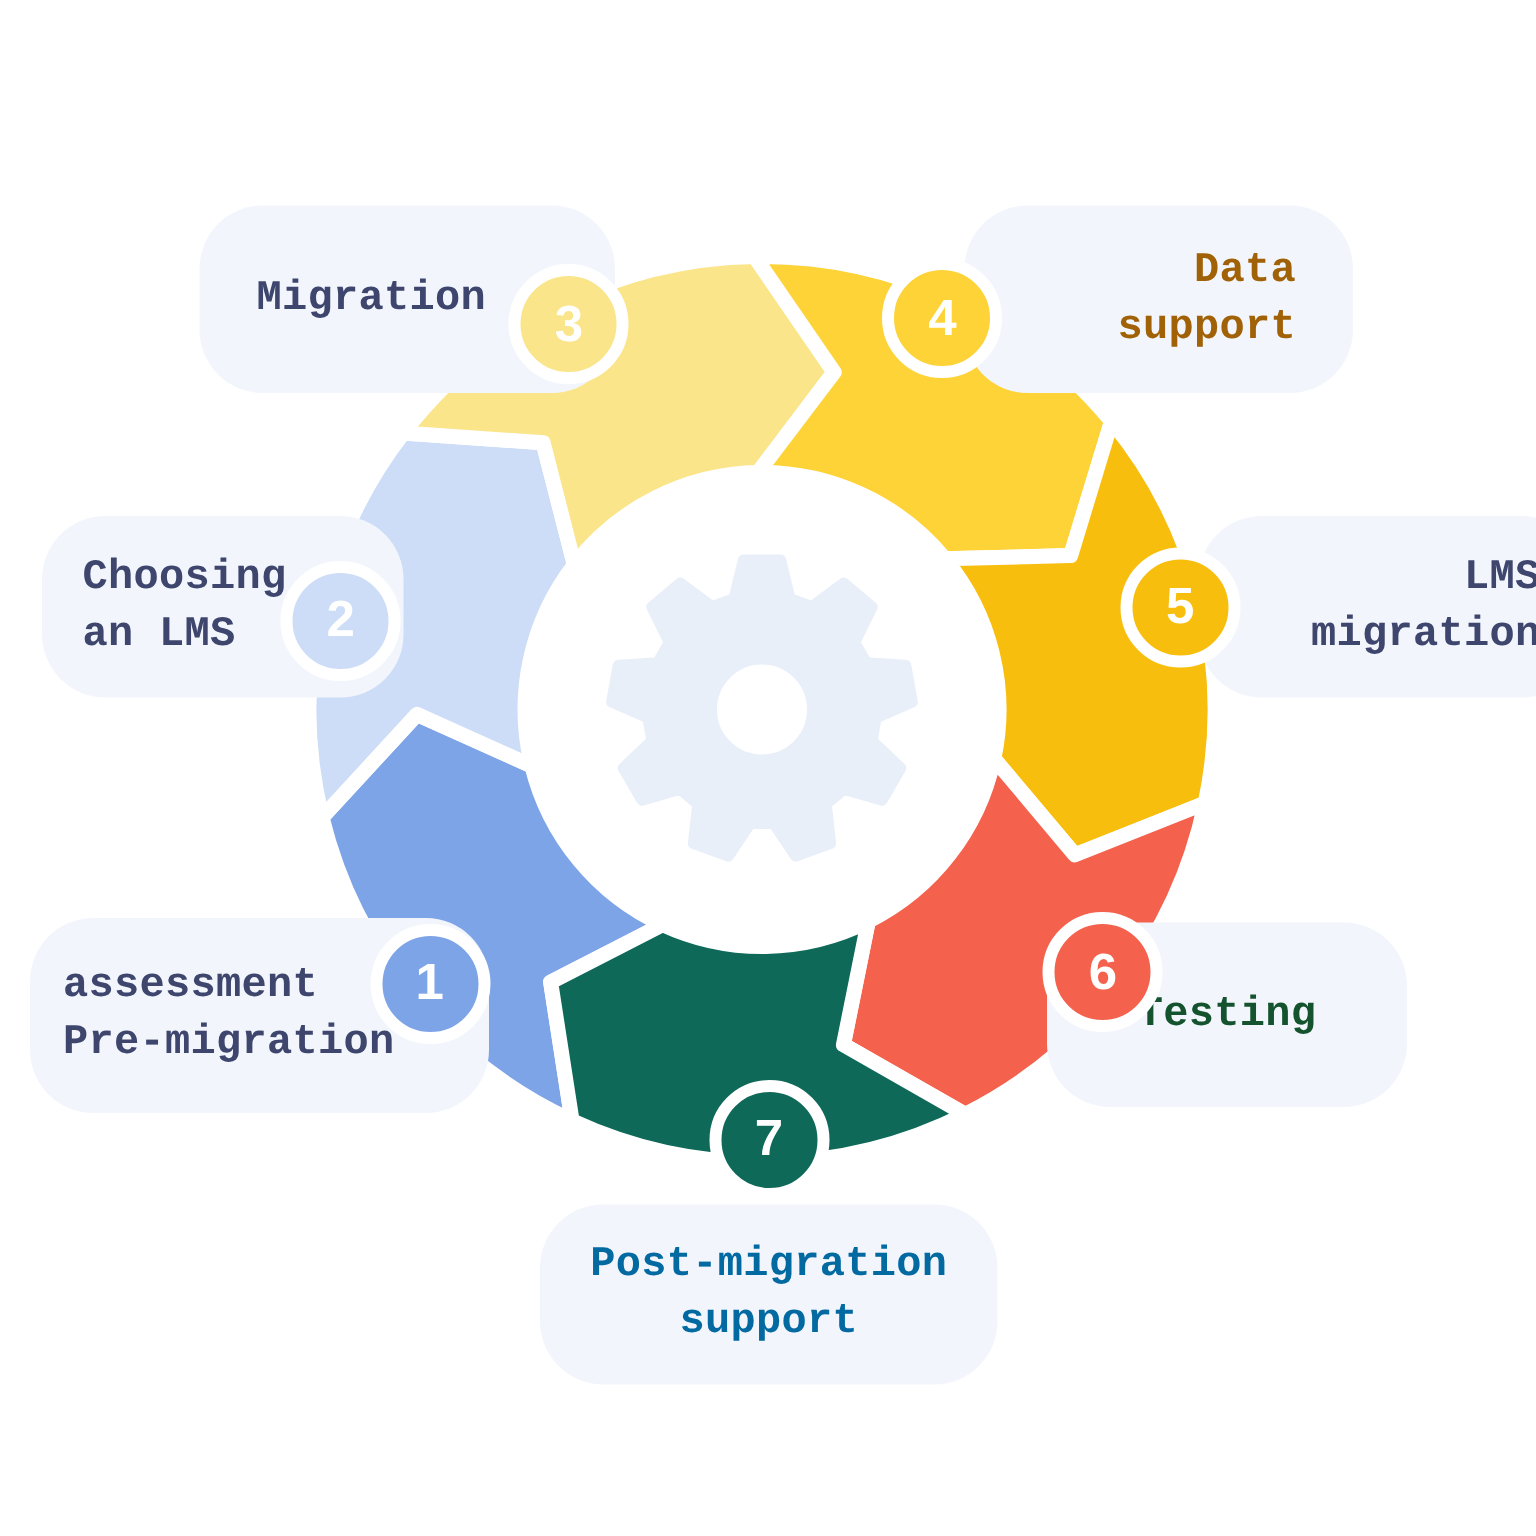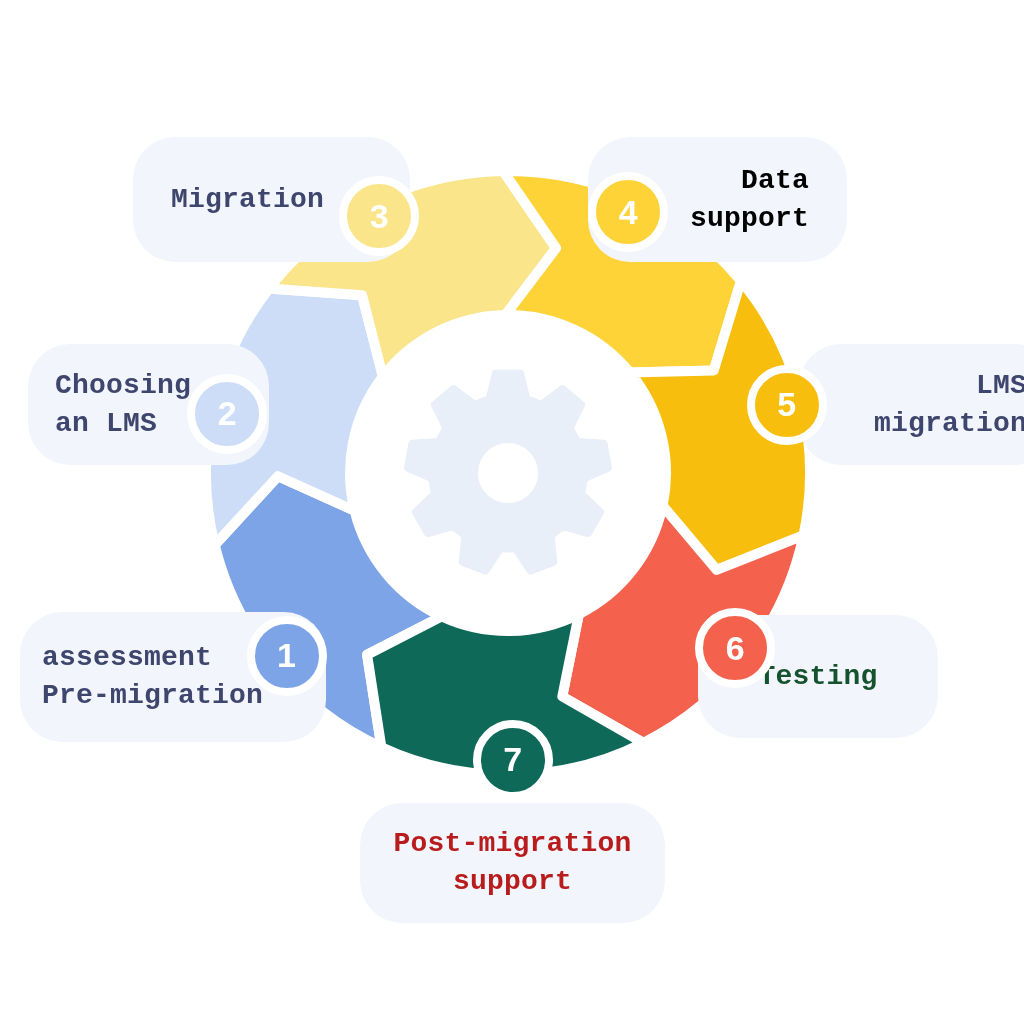--- a/index.html
+++ b/index.html
@@ -60,32 +60,32 @@
         <div>assessment</div>
         <div>Pre-migration</div>
       </div>
       <div class="pill left" style="left: 28px; top: 344px; width: 241px; height: 121px; background: rgb(242, 246, 252); color: rgb(62, 70, 110); padding-left: 27px; box-sizing: border-box;">
         <div>Choosing</div>
         <div>an LMS</div>
       </div>
       <div class="pill left" style="left: 133px; top: 137px; width: 277px; height: 125px; background: rgb(242, 246, 252); color: rgb(62, 70, 110); padding-left: 38px; box-sizing: border-box;">
         <div>Migration</div>
       </div>
-      <div class="pill right" style="left: 588px; top: 137px; width: 259px; height: 125px; background: rgb(242, 246, 252); color: #000000; padding-right: 38px; box-sizing: border-box;">
+      <div class="pill right" style="left: 643px; top: 137px; width: 259px; height: 125px; background: rgb(242, 246, 252); color: #a16207; padding-right: 38px; box-sizing: border-box;">
         <div>Data</div>
         <div>support</div>
       </div>
       <div class="pill right" style="left: 799px; top: 344px; width: 258px; height: 121px; background: rgb(242, 246, 252); color: rgb(62, 70, 110); padding-right: 30px; box-sizing: border-box;">
         <div>LMS</div>
         <div>migration</div>
       </div>
       <div class="pill center" style="left: 698px; top: 615px; width: 240px; height: 123px; background: rgb(242, 246, 252); color: #14532d; box-sizing: border-box;">
         <div>Testing</div>
       </div>
-      <div class="pill center" style="left: 360px; top: 803px; width: 305px; height: 120px; background: rgb(242, 246, 252); color: #b91c1c; box-sizing: border-box;">
+      <div class="pill center" style="left: 360px; top: 803px; width: 305px; height: 120px; background: rgb(242, 246, 252); color: #0369a1; box-sizing: border-box;">
         <div>Post-migration</div>
         <div>support</div>
       </div>
     </div>
   <div id="badges">
       <div class="badge" style="left: 246.544px; top: 615.554px; background: rgb(126, 164, 232); border: 8px solid rgb(255, 255, 255); color: rgb(255, 255, 255);">
         <span>1</span>
       </div>
       <div class="badge" style="left: 187.197px; top: 373.679px; background: rgb(205, 221, 247); border: 8px solid rgb(255, 255, 255); color: rgb(255, 255, 255);">
         <span>2</span>

